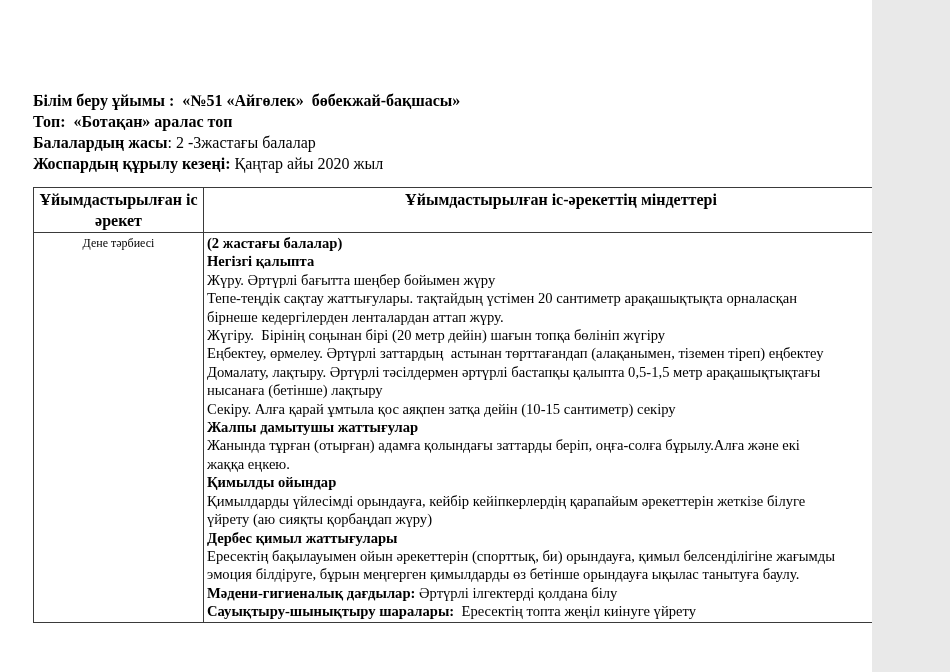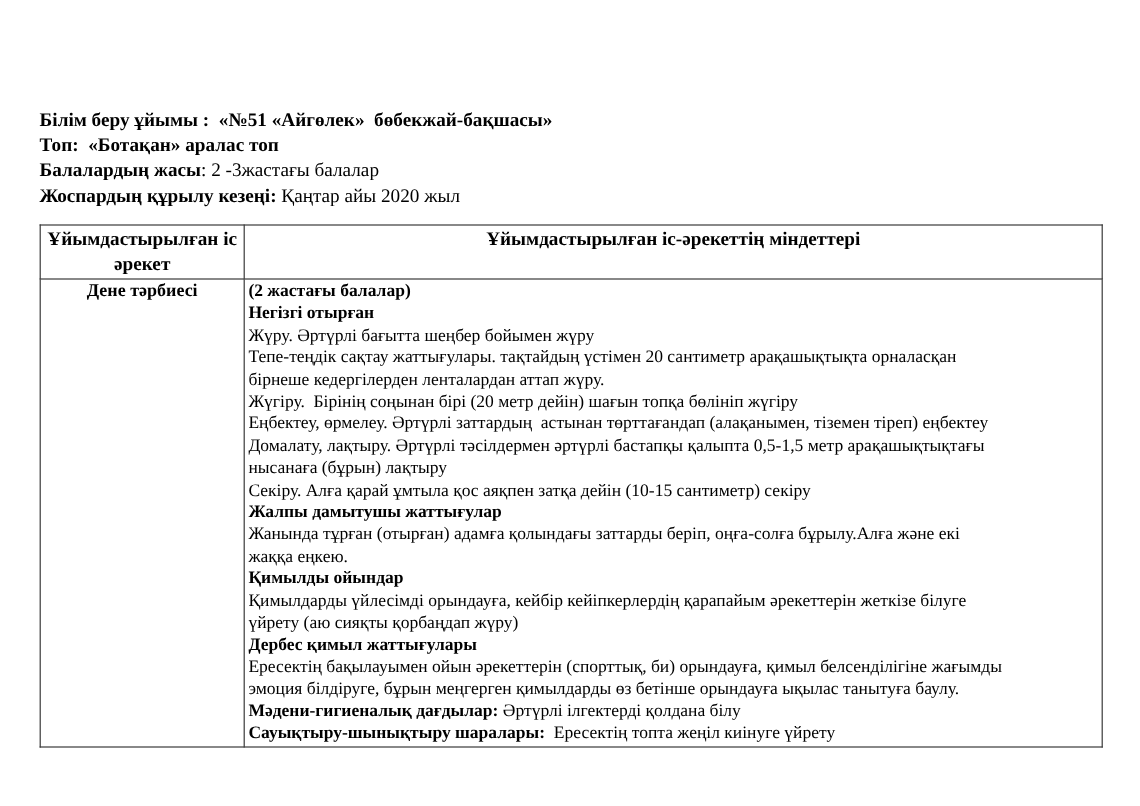--- a/index.html
+++ b/index.html
@@ -1,19 +1,19 @@
 <!DOCTYPE html>
 <html><head>
 <meta charset="utf-8">
 <style>
   * { margin: 0; padding: 0; box-sizing: border-box; }
   html, body { background: #e9e9e9; }
   .page {
     position: relative;
-    width: 950px;
+    width: 872px;
     height: 672px;
     background: #ffffff;
     color: #000000;
     font-family: "Liberation Serif", "DejaVu Serif", serif;
     overflow: hidden;
     padding-left: 22px;
   }
   .doc-header {
     position: absolute;
     left: 33px;
@@ -44,23 +44,23 @@
   }
   .col-activity { width: 170px; }
   .th-cell {
     font-weight: bold;
     text-align: center;
     font-size: 16px;
     line-height: 21px;
     height: 45px;
   }
   .activity-cell {
-    font-weight: bold;
+    font-weight: normal;
     text-align: center;
-    font-size: 15px;
+    font-size: 12px;
     line-height: 19px;
     padding-top: 3px;
   }
   .tasks-cell {
     font-size: 14.6px;
     line-height: 18.4px;
     padding: 2px 4px;
     overflow: hidden;
   }
   .task-line { white-space: pre; }
@@ -94,28 +94,28 @@
     </colgroup>
     <tbody>
       <tr>
         <td class="th-cell">Ұйымдастырылған іс әрекет</td>
         <td class="th-cell">Ұйымдастырылған іс-әрекеттің міндеттері</td>
       </tr>
       <tr>
         <td class="activity-cell">Дене тәрбиесі</td>
         <td class="tasks-cell">
             <div class="task-line"><span class="b">(2 жастағы балалар)</span><span></span></div>
-            <div class="task-line"><span class="b">Негізгі отырған</span><span></span></div>
+            <div class="task-line"><span class="b">Негізгі қалыпта</span><span></span></div>
             <div class="task-line"><span class="b"></span><span>Жүру. Әртүрлі бағытта шеңбер бойымен жүру</span></div>
             <div class="task-line"><span class="b"></span><span>Тепе-теңдік сақтау жаттығулары. тақтайдың үстімен 20 сантиметр арақашықтықта орналасқан</span></div>
             <div class="task-line"><span class="b"></span><span>бірнеше кедергілерден ленталардан аттап жүру.</span></div>
             <div class="task-line"><span class="b"></span><span>Жүгіру.  Бірінің соңынан бірі (20 метр дейін) шағын топқа бөлініп жүгіру</span></div>
             <div class="task-line"><span class="b"></span><span>Еңбектеу, өрмелеу. Әртүрлі заттардың  астынан төрттағандап (алақанымен, тіземен тіреп) еңбектеу</span></div>
             <div class="task-line"><span class="b"></span><span>Домалату, лақтыру. Әртүрлі тәсілдермен әртүрлі бастапқы қалыпта 0,5-1,5 метр арақашықтықтағы</span></div>
-            <div class="task-line"><span class="b"></span><span>нысанаға (бұрын) лақтыру</span></div>
+            <div class="task-line"><span class="b"></span><span>нысанаға (бетінше) лақтыру</span></div>
             <div class="task-line"><span class="b"></span><span>Секіру. Алға қарай ұмтыла қос аяқпен затқа дейін (10-15 сантиметр) секіру</span></div>
             <div class="task-line"><span class="b">Жалпы дамытушы жаттығулар</span><span></span></div>
             <div class="task-line"><span class="b"></span><span>Жанында тұрған (отырған) адамға қолындағы заттарды беріп, оңға-солға бұрылу.Алға және екі</span></div>
             <div class="task-line"><span class="b"></span><span>жаққа еңкею.</span></div>
             <div class="task-line"><span class="b">Қимылды ойындар</span><span></span></div>
             <div class="task-line"><span class="b"></span><span>Қимылдарды үйлесімді орындауға, кейбір кейіпкерлердің қарапайым әрекеттерін жеткізе білуге</span></div>
             <div class="task-line"><span class="b"></span><span>үйрету (аю сияқты қорбаңдап жүру)</span></div>
             <div class="task-line"><span class="b">Дербес қимыл жаттығулары</span><span></span></div>
             <div class="task-line"><span class="b"></span><span>Ересектің бақылауымен ойын әрекеттерін (спорттық, би) орындауға, қимыл белсенділігіне жағымды</span></div>
             <div class="task-line"><span class="b"></span><span>эмоция білдіруге, бұрын меңгерген қимылдарды өз бетінше орындауға ықылас танытуға баулу.</span></div>

